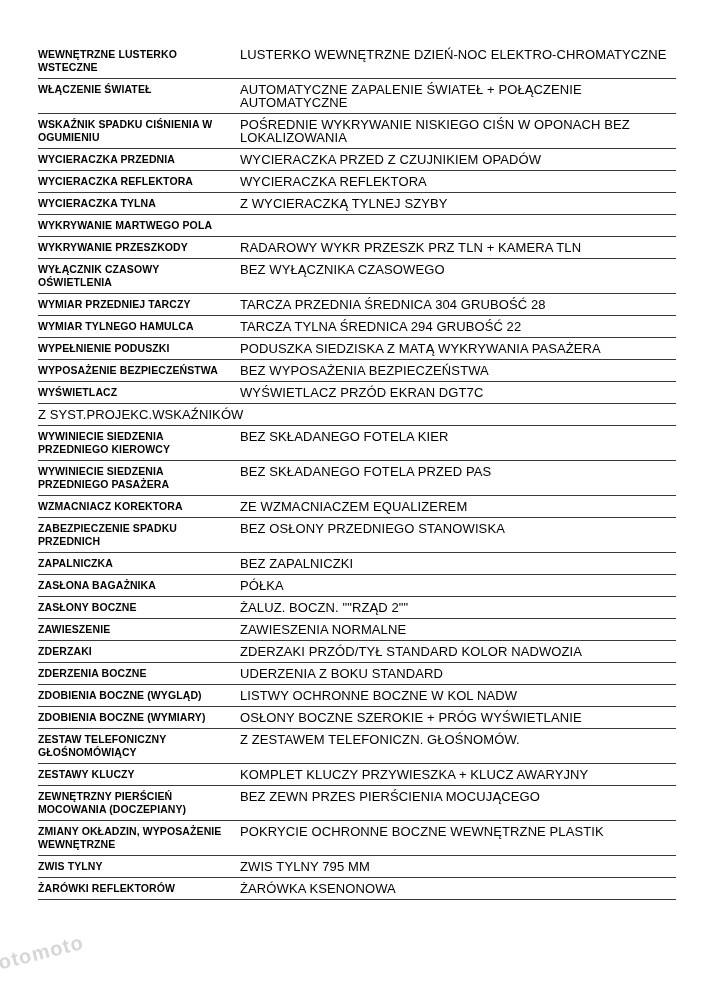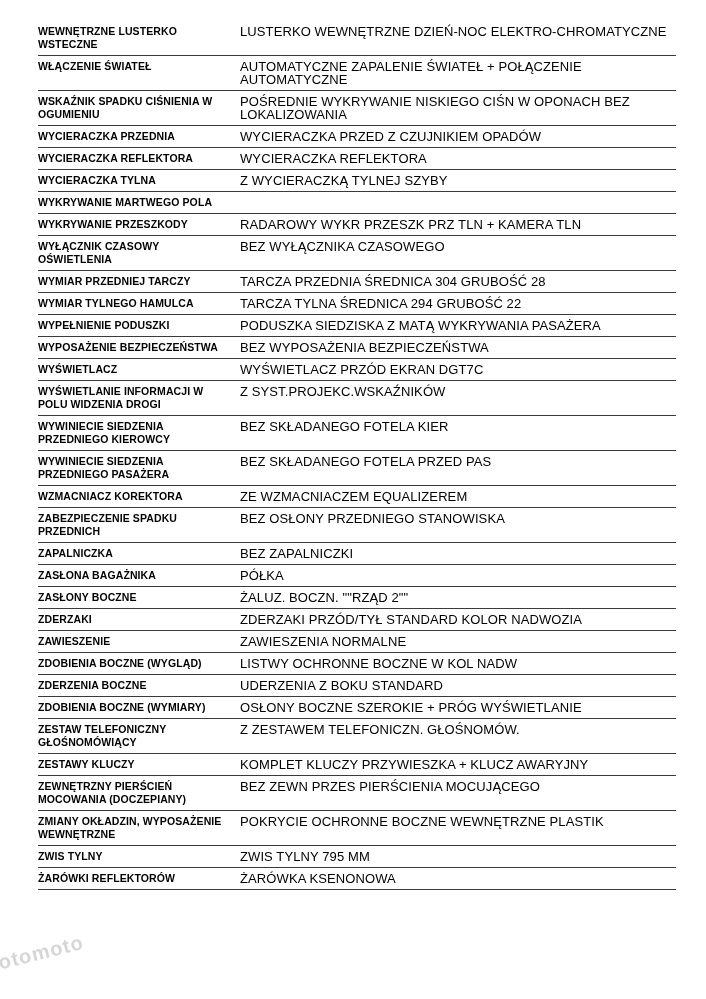--- a/index.html
+++ b/index.html
@@ -10,21 +10,21 @@
   body {
     width: 706px;
     height: 999px;
     position: relative;
     overflow: hidden;
     font-family: "Liberation Sans", sans-serif;
     color: #000;
   }
   .spec-table {
     position: absolute;
-    top: 21px;
+    top: 44px;
     left: 38px;
     width: 638px;
   }
   .row {
     display: flex;
     align-items: flex-start;
     border-bottom: 1px solid #3a3a3a;
     padding: 4px 0;
   }
   .label {
@@ -109,21 +109,20 @@
     </div>
     <div class="row">
       <div class="label">WYPOSAŻENIE BEZPIECZEŃSTWA</div>
       <div class="value">BEZ WYPOSAŻENIA BEZPIECZEŃSTWA</div>
     </div>
     <div class="row">
       <div class="label">WYŚWIETLACZ</div>
       <div class="value">WYŚWIETLACZ PRZÓD EKRAN DGT7C</div>
     </div>
     <div class="row">
-      <div class="label">WYŚWIETLANIE INFORMACJI W POLU WIDZENIA DROGI</div>
       <div class="value">Z SYST.PROJEKC.WSKAŹNIKÓW</div>
     </div>
     <div class="row">
       <div class="label">WYWINIECIE SIEDZENIA PRZEDNIEGO KIEROWCY</div>
       <div class="value">BEZ SKŁADANEGO FOTELA KIER</div>
     </div>
     <div class="row">
       <div class="label">WYWINIECIE SIEDZENIA PRZEDNIEGO PASAŻERA</div>
       <div class="value">BEZ SKŁADANEGO FOTELA PRZED PAS</div>
     </div>
@@ -141,34 +140,34 @@
     </div>
     <div class="row">
       <div class="label">ZASŁONA BAGAŻNIKA</div>
       <div class="value">PÓŁKA</div>
     </div>
     <div class="row">
       <div class="label">ZASŁONY BOCZNE</div>
       <div class="value">ŻALUZ. BOCZN. ""RZĄD 2""</div>
     </div>
     <div class="row">
+      <div class="label">ZAWIESZENIE</div>
+      <div class="value">ZAWIESZENIA NORMALNE</div>
+    </div>
+    <div class="row">
       <div class="label">ZDERZAKI</div>
       <div class="value">ZDERZAKI PRZÓD/TYŁ STANDARD KOLOR NADWOZIA</div>
     </div>
     <div class="row">
-      <div class="label">ZAWIESZENIE</div>
-      <div class="value">ZAWIESZENIA NORMALNE</div>
+      <div class="label">ZDERZENIA BOCZNE</div>
+      <div class="value">UDERZENIA Z BOKU STANDARD</div>
     </div>
     <div class="row">
       <div class="label">ZDOBIENIA BOCZNE (WYGLĄD)</div>
       <div class="value">LISTWY OCHRONNE BOCZNE W KOL NADW</div>
-    </div>
-    <div class="row">
-      <div class="label">ZDERZENIA BOCZNE</div>
-      <div class="value">UDERZENIA Z BOKU STANDARD</div>
     </div>
     <div class="row">
       <div class="label">ZDOBIENIA BOCZNE (WYMIARY)</div>
       <div class="value">OSŁONY BOCZNE SZEROKIE + PRÓG WYŚWIETLANIE</div>
     </div>
     <div class="row">
       <div class="label">ZESTAW TELEFONICZNY GŁOŚNOMÓWIĄCY</div>
       <div class="value">Z ZESTAWEM TELEFONICZN. GŁOŚNOMÓW.</div>
     </div>
     <div class="row">

